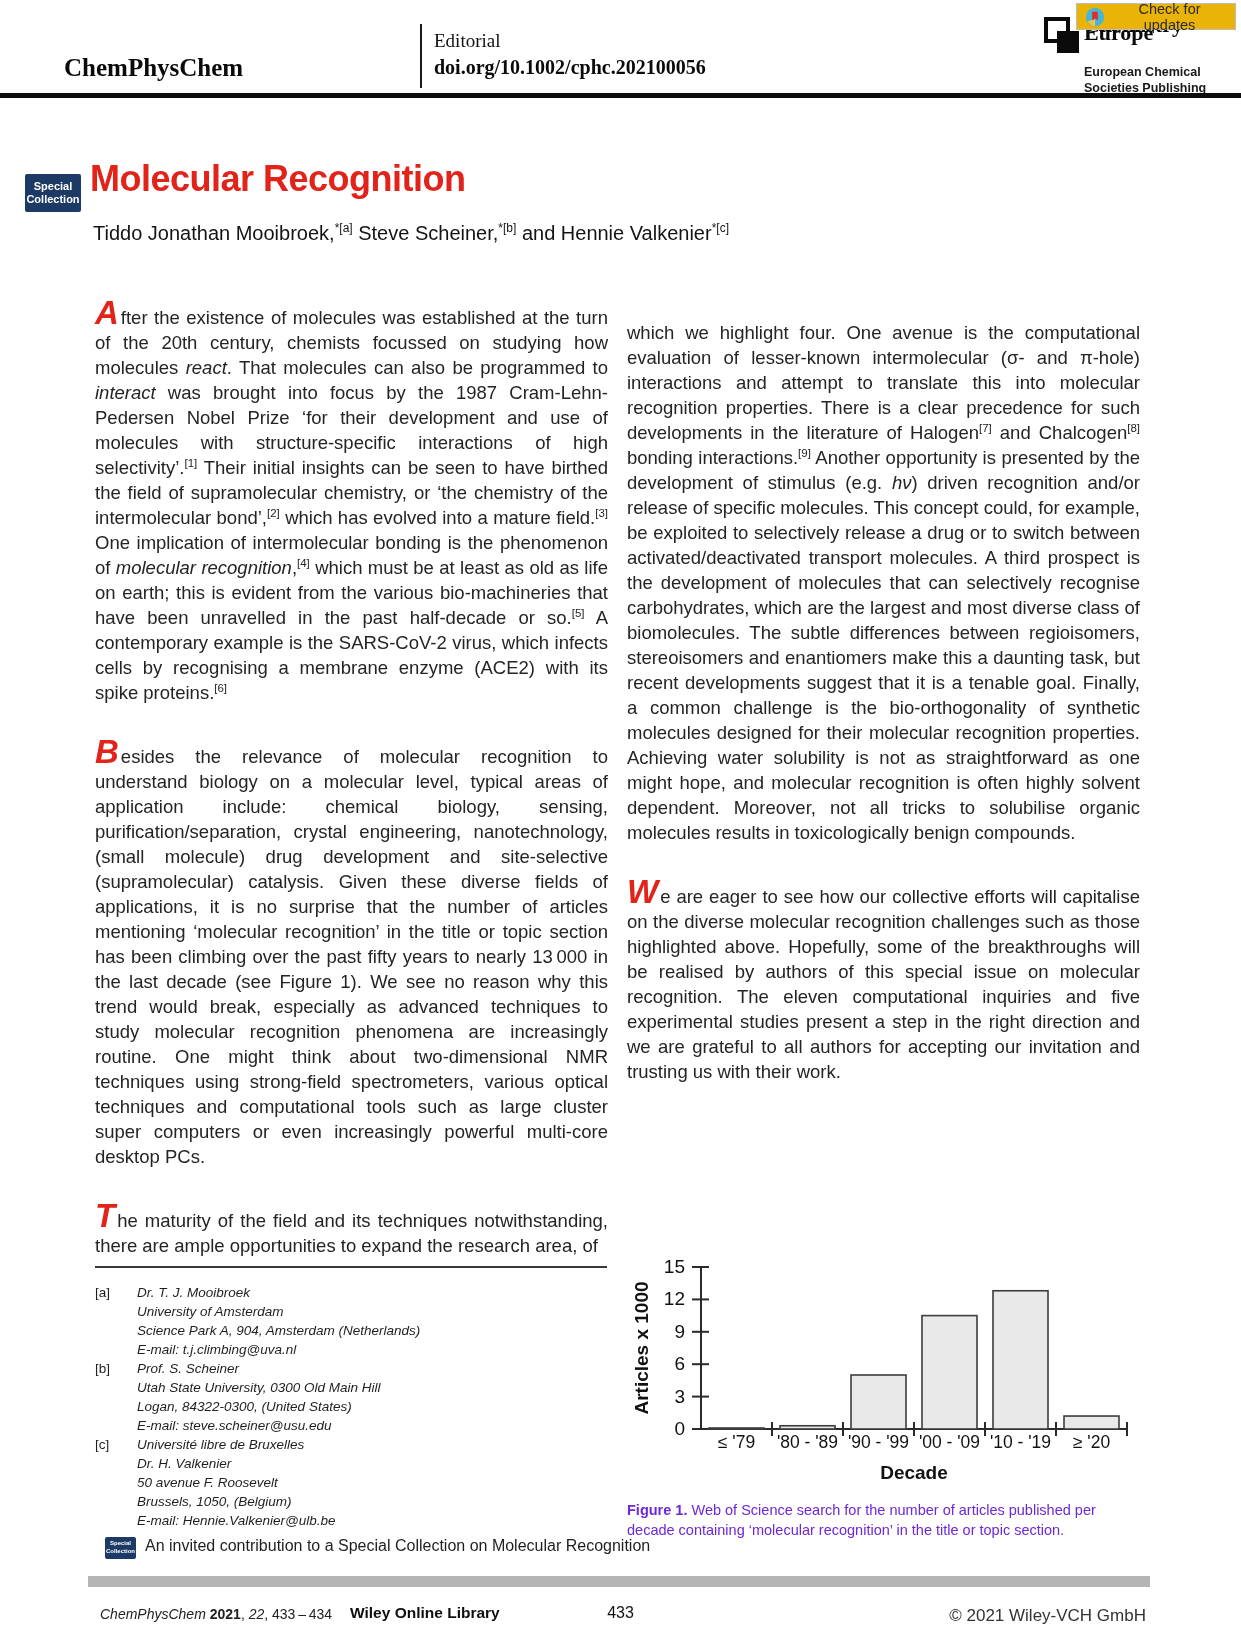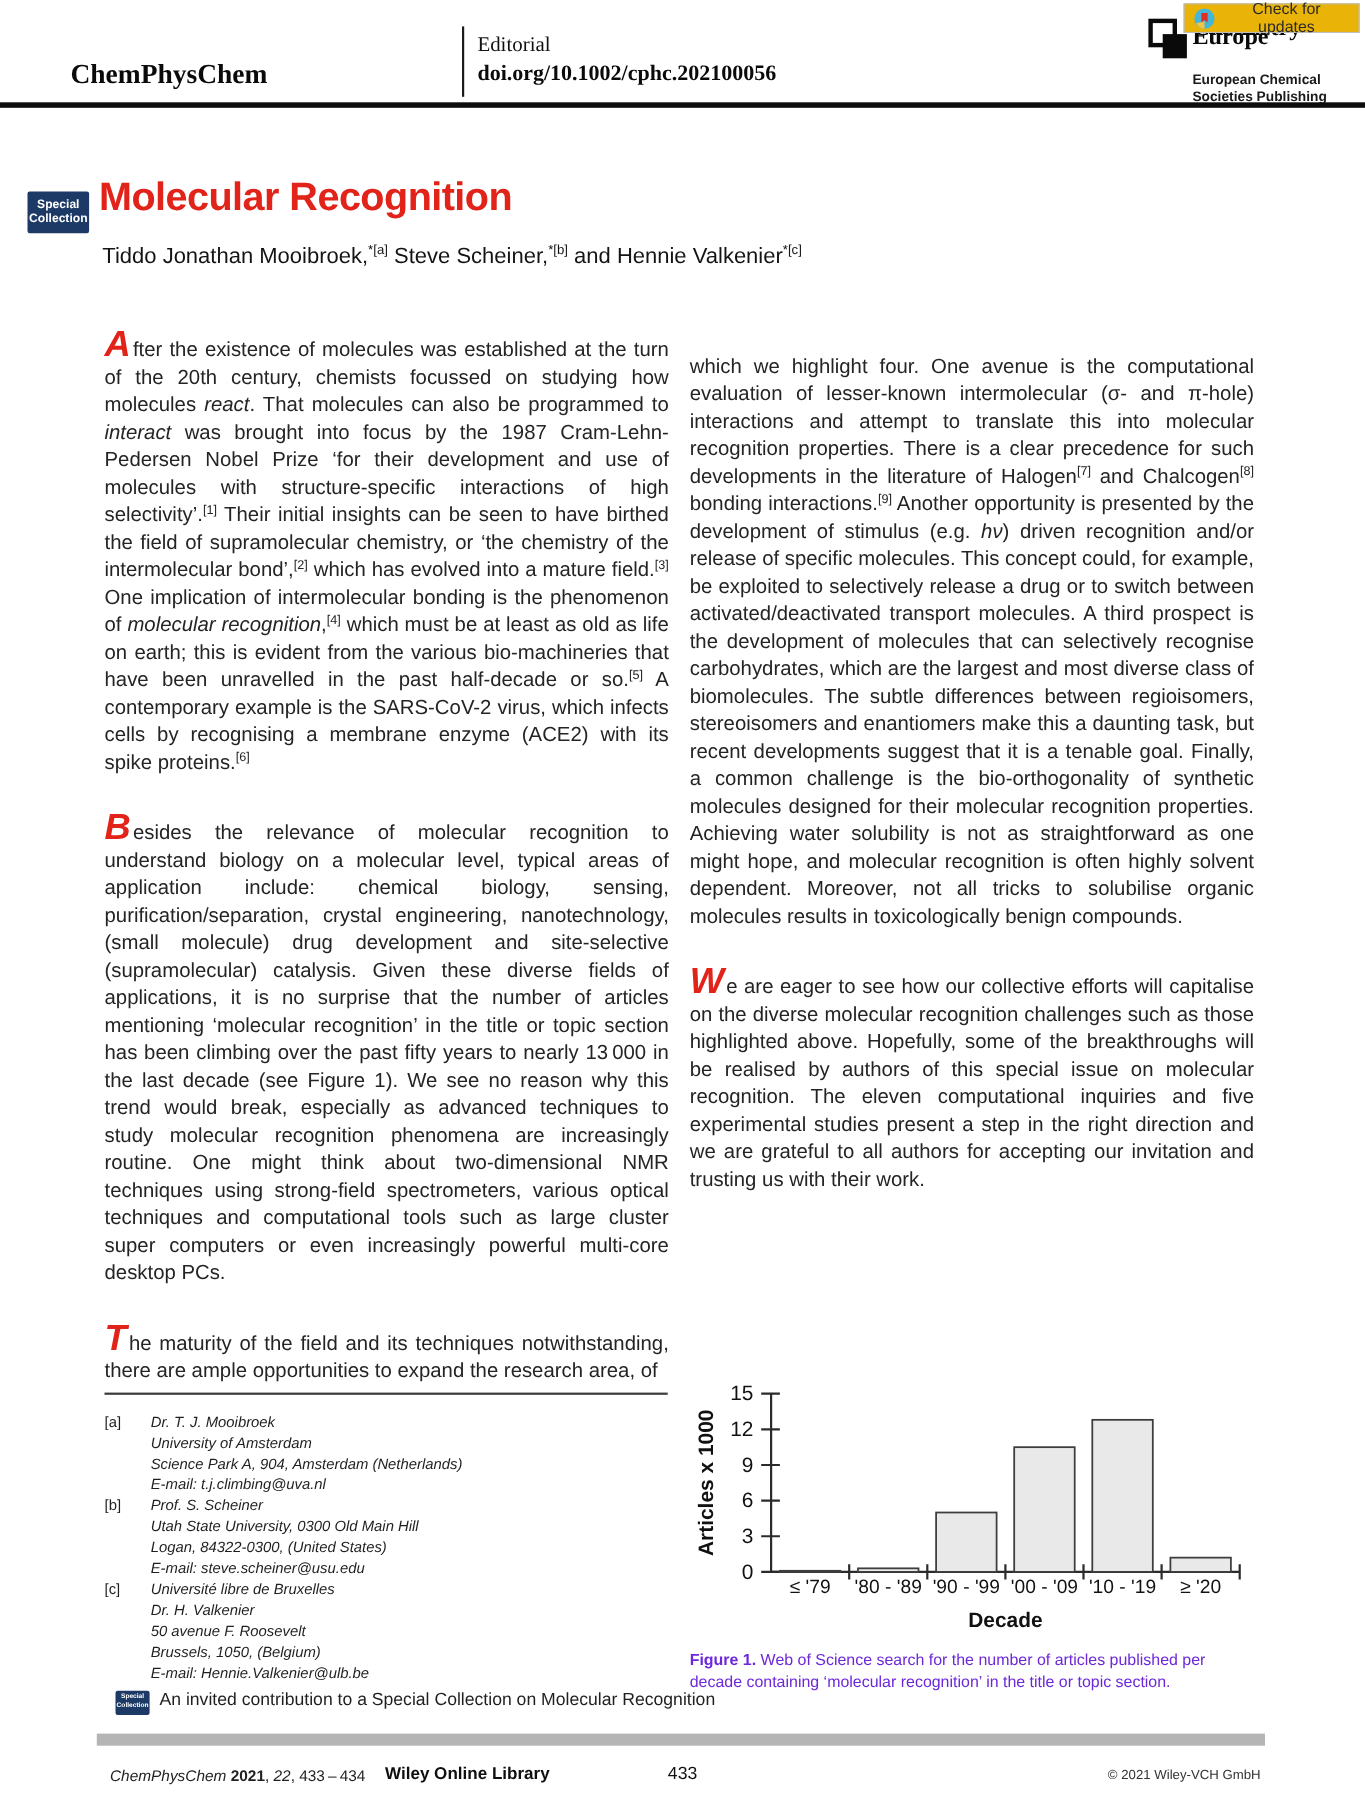--- a/index.html
+++ b/index.html
@@ -61,21 +61,21 @@
   .chart-box{position:absolute;left:630px;top:1195px;width:505px;height:292px;}
   .fig-caption{position:absolute;left:627px;top:1500px;width:472px;
     font-size:14.5px;line-height:20px;color:#6d28d9;}
 
   
   .bottom-bar{position:absolute;left:88px;top:1576px;width:1062px;height:11px;background:#b5b5b5;}
   .footer{position:absolute;left:0;top:1602px;width:1241px;height:32px;font-size:14px;color:#222;}
   .f-ref{position:absolute;left:100px;top:4px;}
   .f-lib{position:absolute;left:350px;top:2px;font-weight:bold;font-size:15.5px;color:#0f0f0f;}
   .f-page{position:absolute;left:0;top:2px;width:1241px;text-align:center;font-size:16px;color:#111;}
-  .f-copy{position:absolute;right:95px;top:4px;font-size:12px;color:#333;}
+  .f-copy{position:absolute;right:95px;top:4px;font-size:17px;color:#333;}
 </style>
 </head>
 <body>
 
 <div class="page">
 
   <div class="journal-name">ChemPhysChem</div>
   <div class="header-divider"></div>
   <div class="header-type">Editorial</div>
   <div class="header-doi">doi.org/10.1002/cphc.202100056</div>

